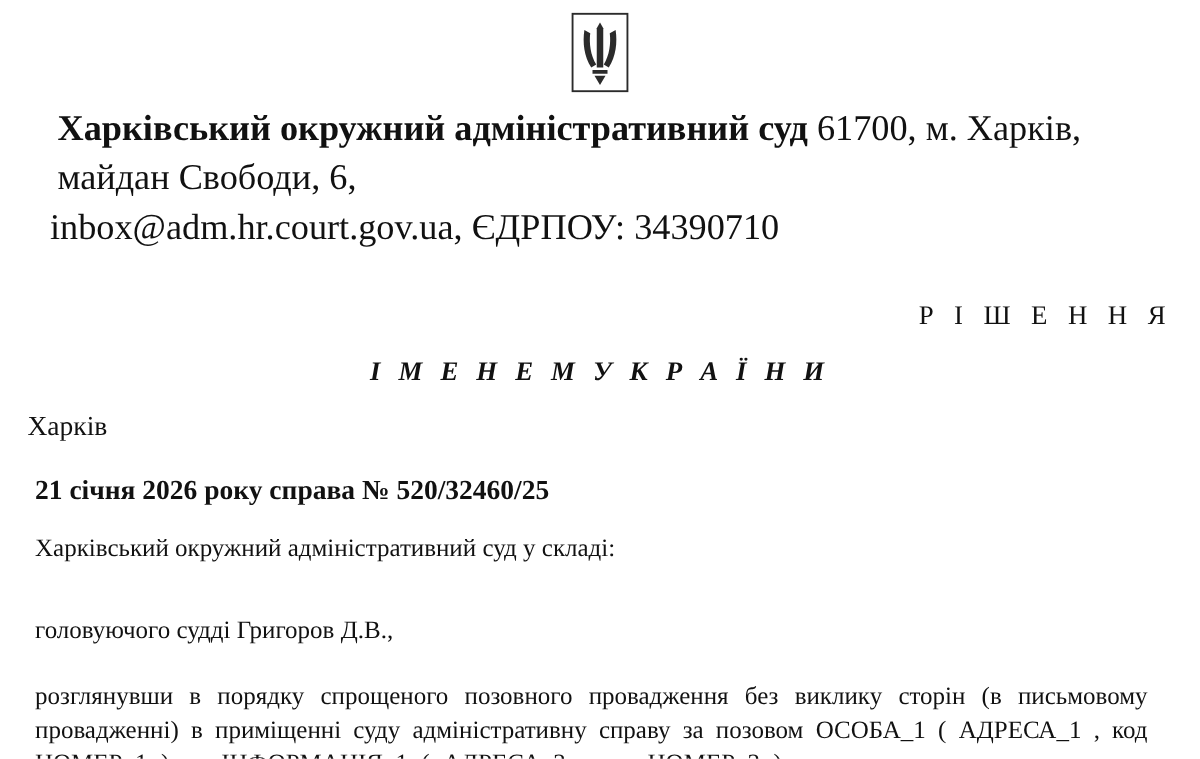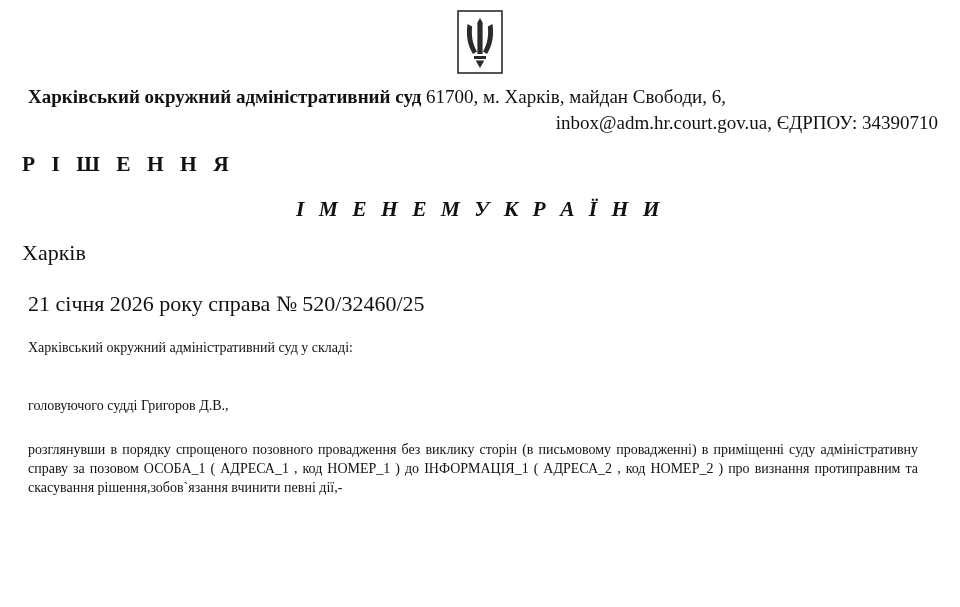--- a/index.html
+++ b/index.html
@@ -31,42 +31,43 @@
   }
   .emblem {
     width: 46px;
     height: 64px;
     display: block;
   }
 
   
   .court-header {
     margin-top: 10px;
-    font-size: 19px;
+    font-size: 29px;
     line-height: 1.34;
     text-align: center;
+    margin-left: 18px;
   }
   .court-header .line1 {
     text-align: left;
     margin: 0 0 0 6px;
   }
   .court-header .court-name {
     font-weight: bold;
   }
   .court-header .line2 {
-    text-align: right;
+    text-align: left;
     margin-top: 1px;
   }
 
   
   .doc-title {
-    margin-top: 16px;
-    text-align: left;
+    margin-top: 38px;
+    text-align: right;
     font-size: 21.5px;
-    font-weight: bold;
+    font-weight: normal;
     letter-spacing: 5.5px;
   }
   .doc-subtitle {
     margin-top: 20px;
     text-align: center;
     font-size: 21.5px;
     font-weight: bold;
     letter-spacing: 4.5px;
     font-style: italic;
   }
@@ -74,28 +75,28 @@
     margin-top: 18px;
     text-align: left;
     font-size: 22px;
   }
 
   
   .case-line {
     margin-top: 25px;
     margin-left: 6px;
     font-size: 22px;
-    font-weight: normal;
+    font-weight: bold;
   }
 
   
   .para {
     margin-top: 22px;
     margin-left: 6px;
-    font-size: 14px;
+    font-size: 20px;
     line-height: 1.28;
   }
   .para.judge {
     margin-top: 40px;
   }
   .para.justified {
     margin-top: 26px;
     margin-right: 20px;
     text-align: justify;
     text-align-last: left;

